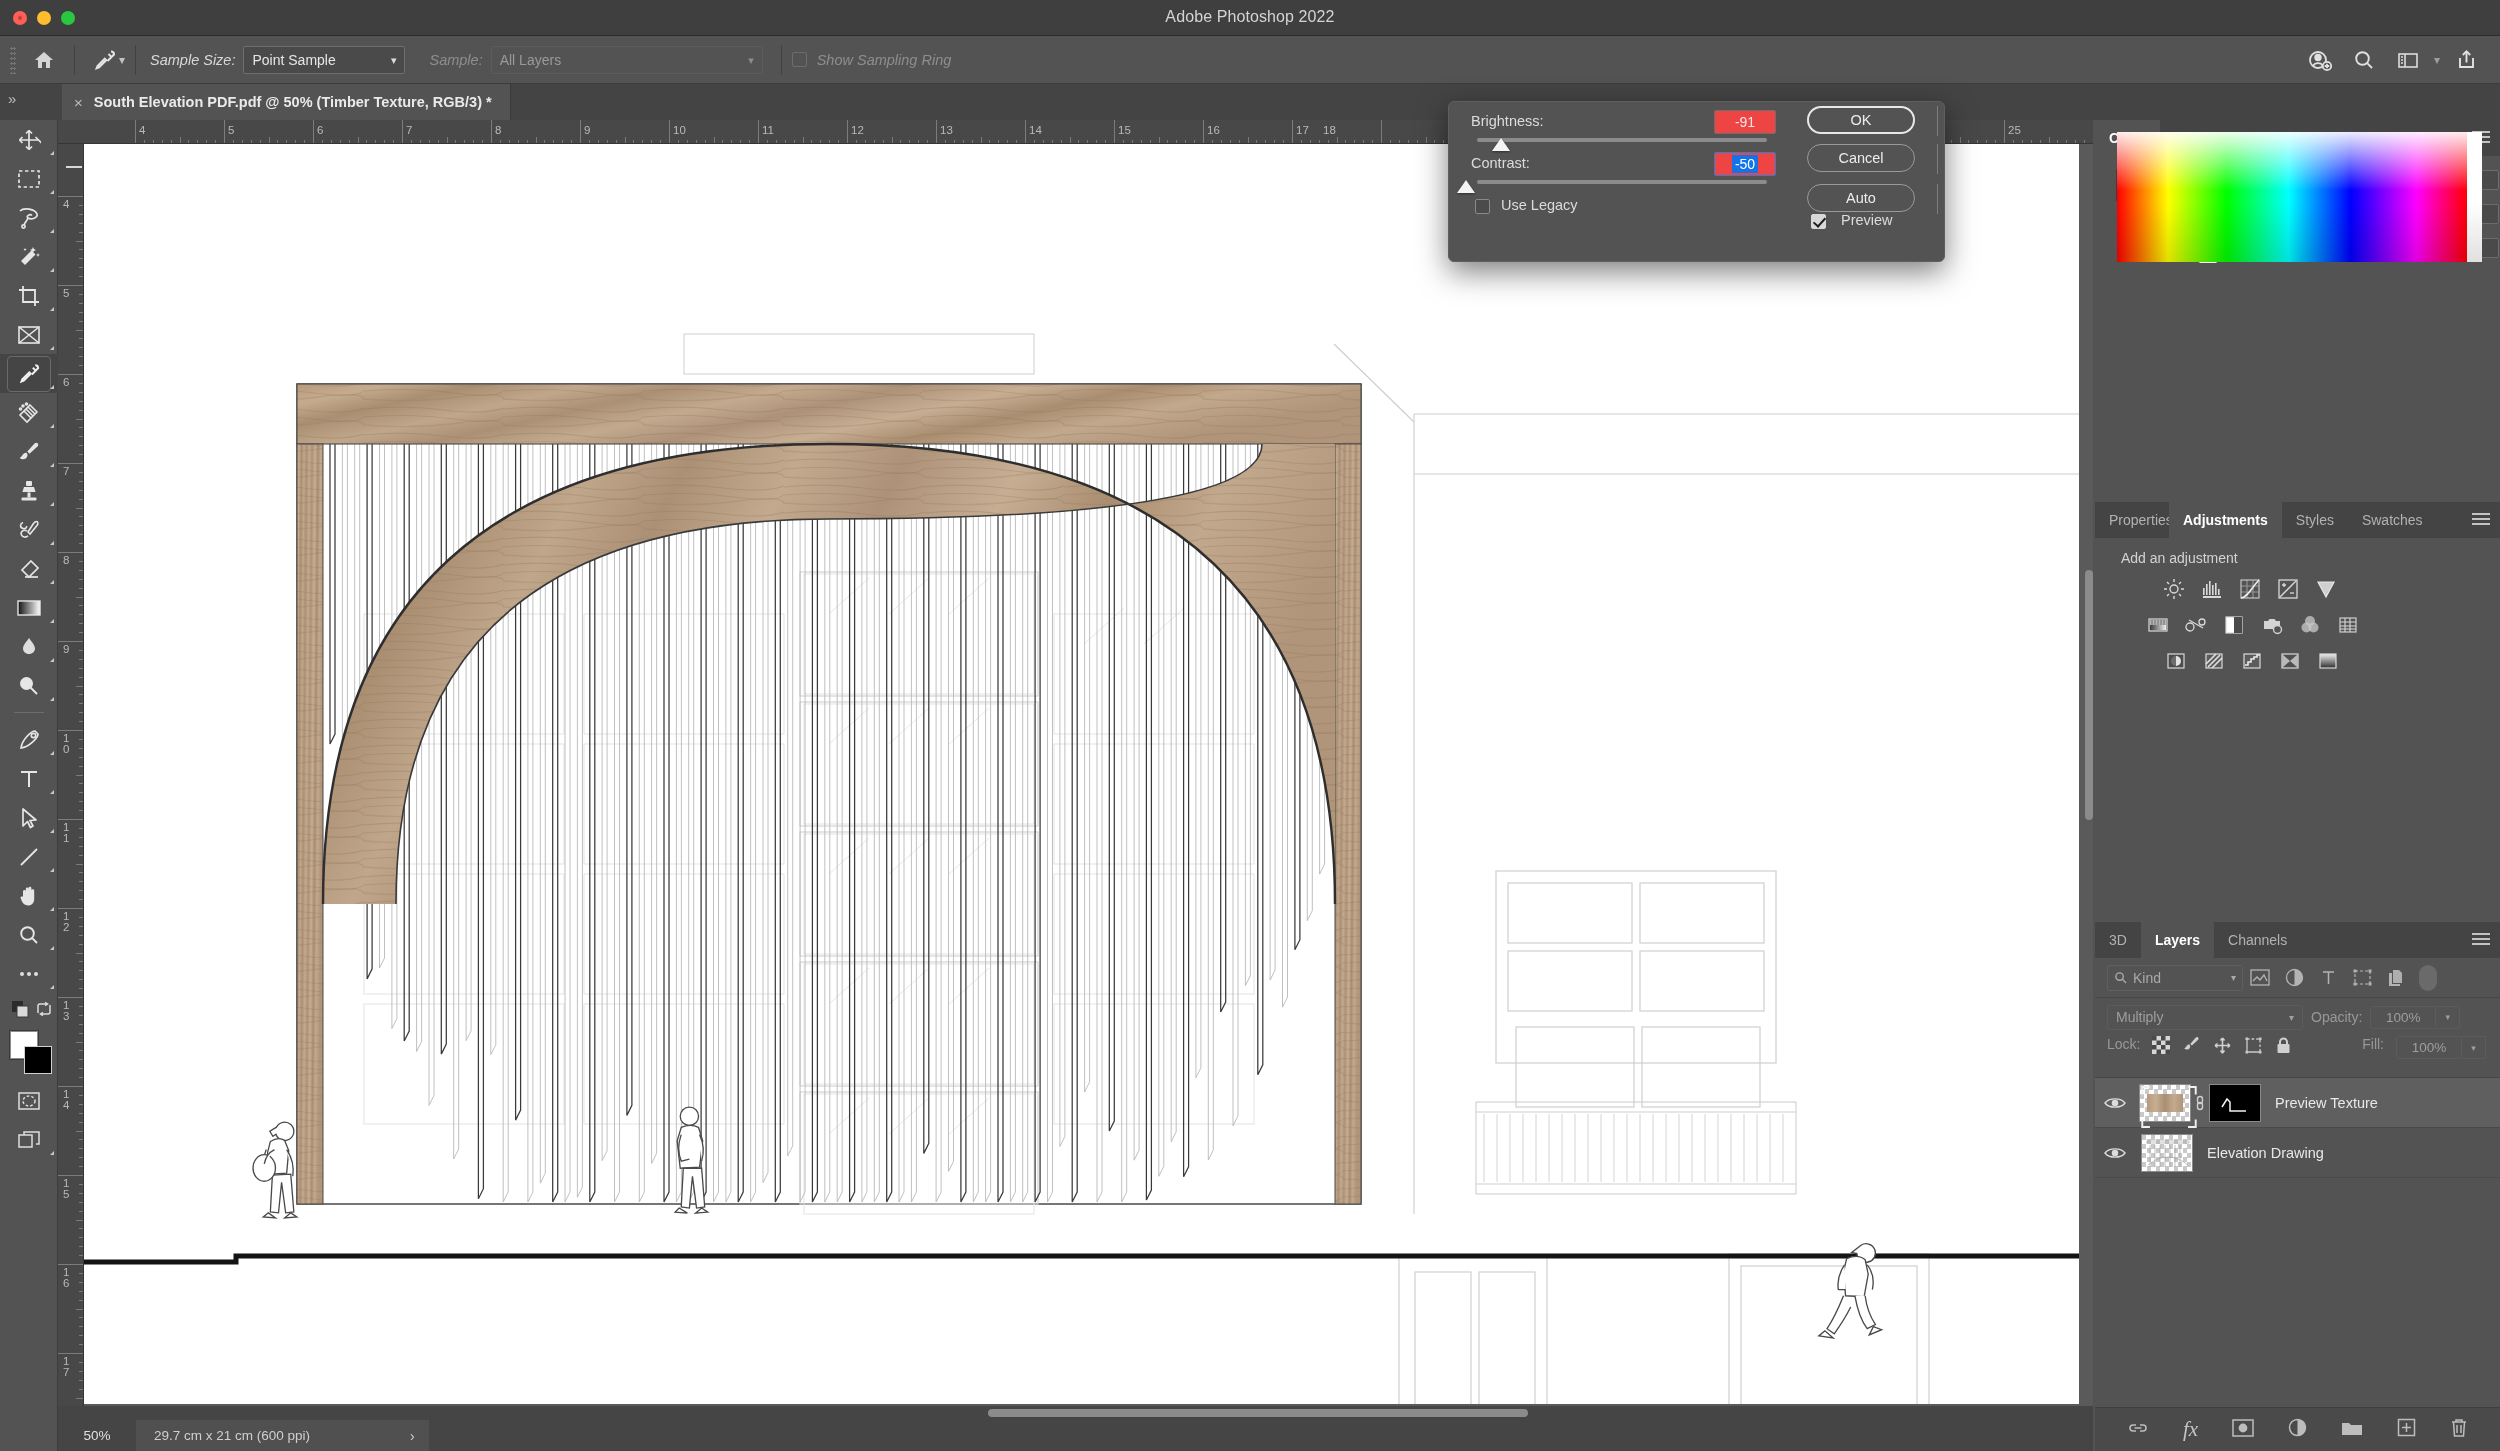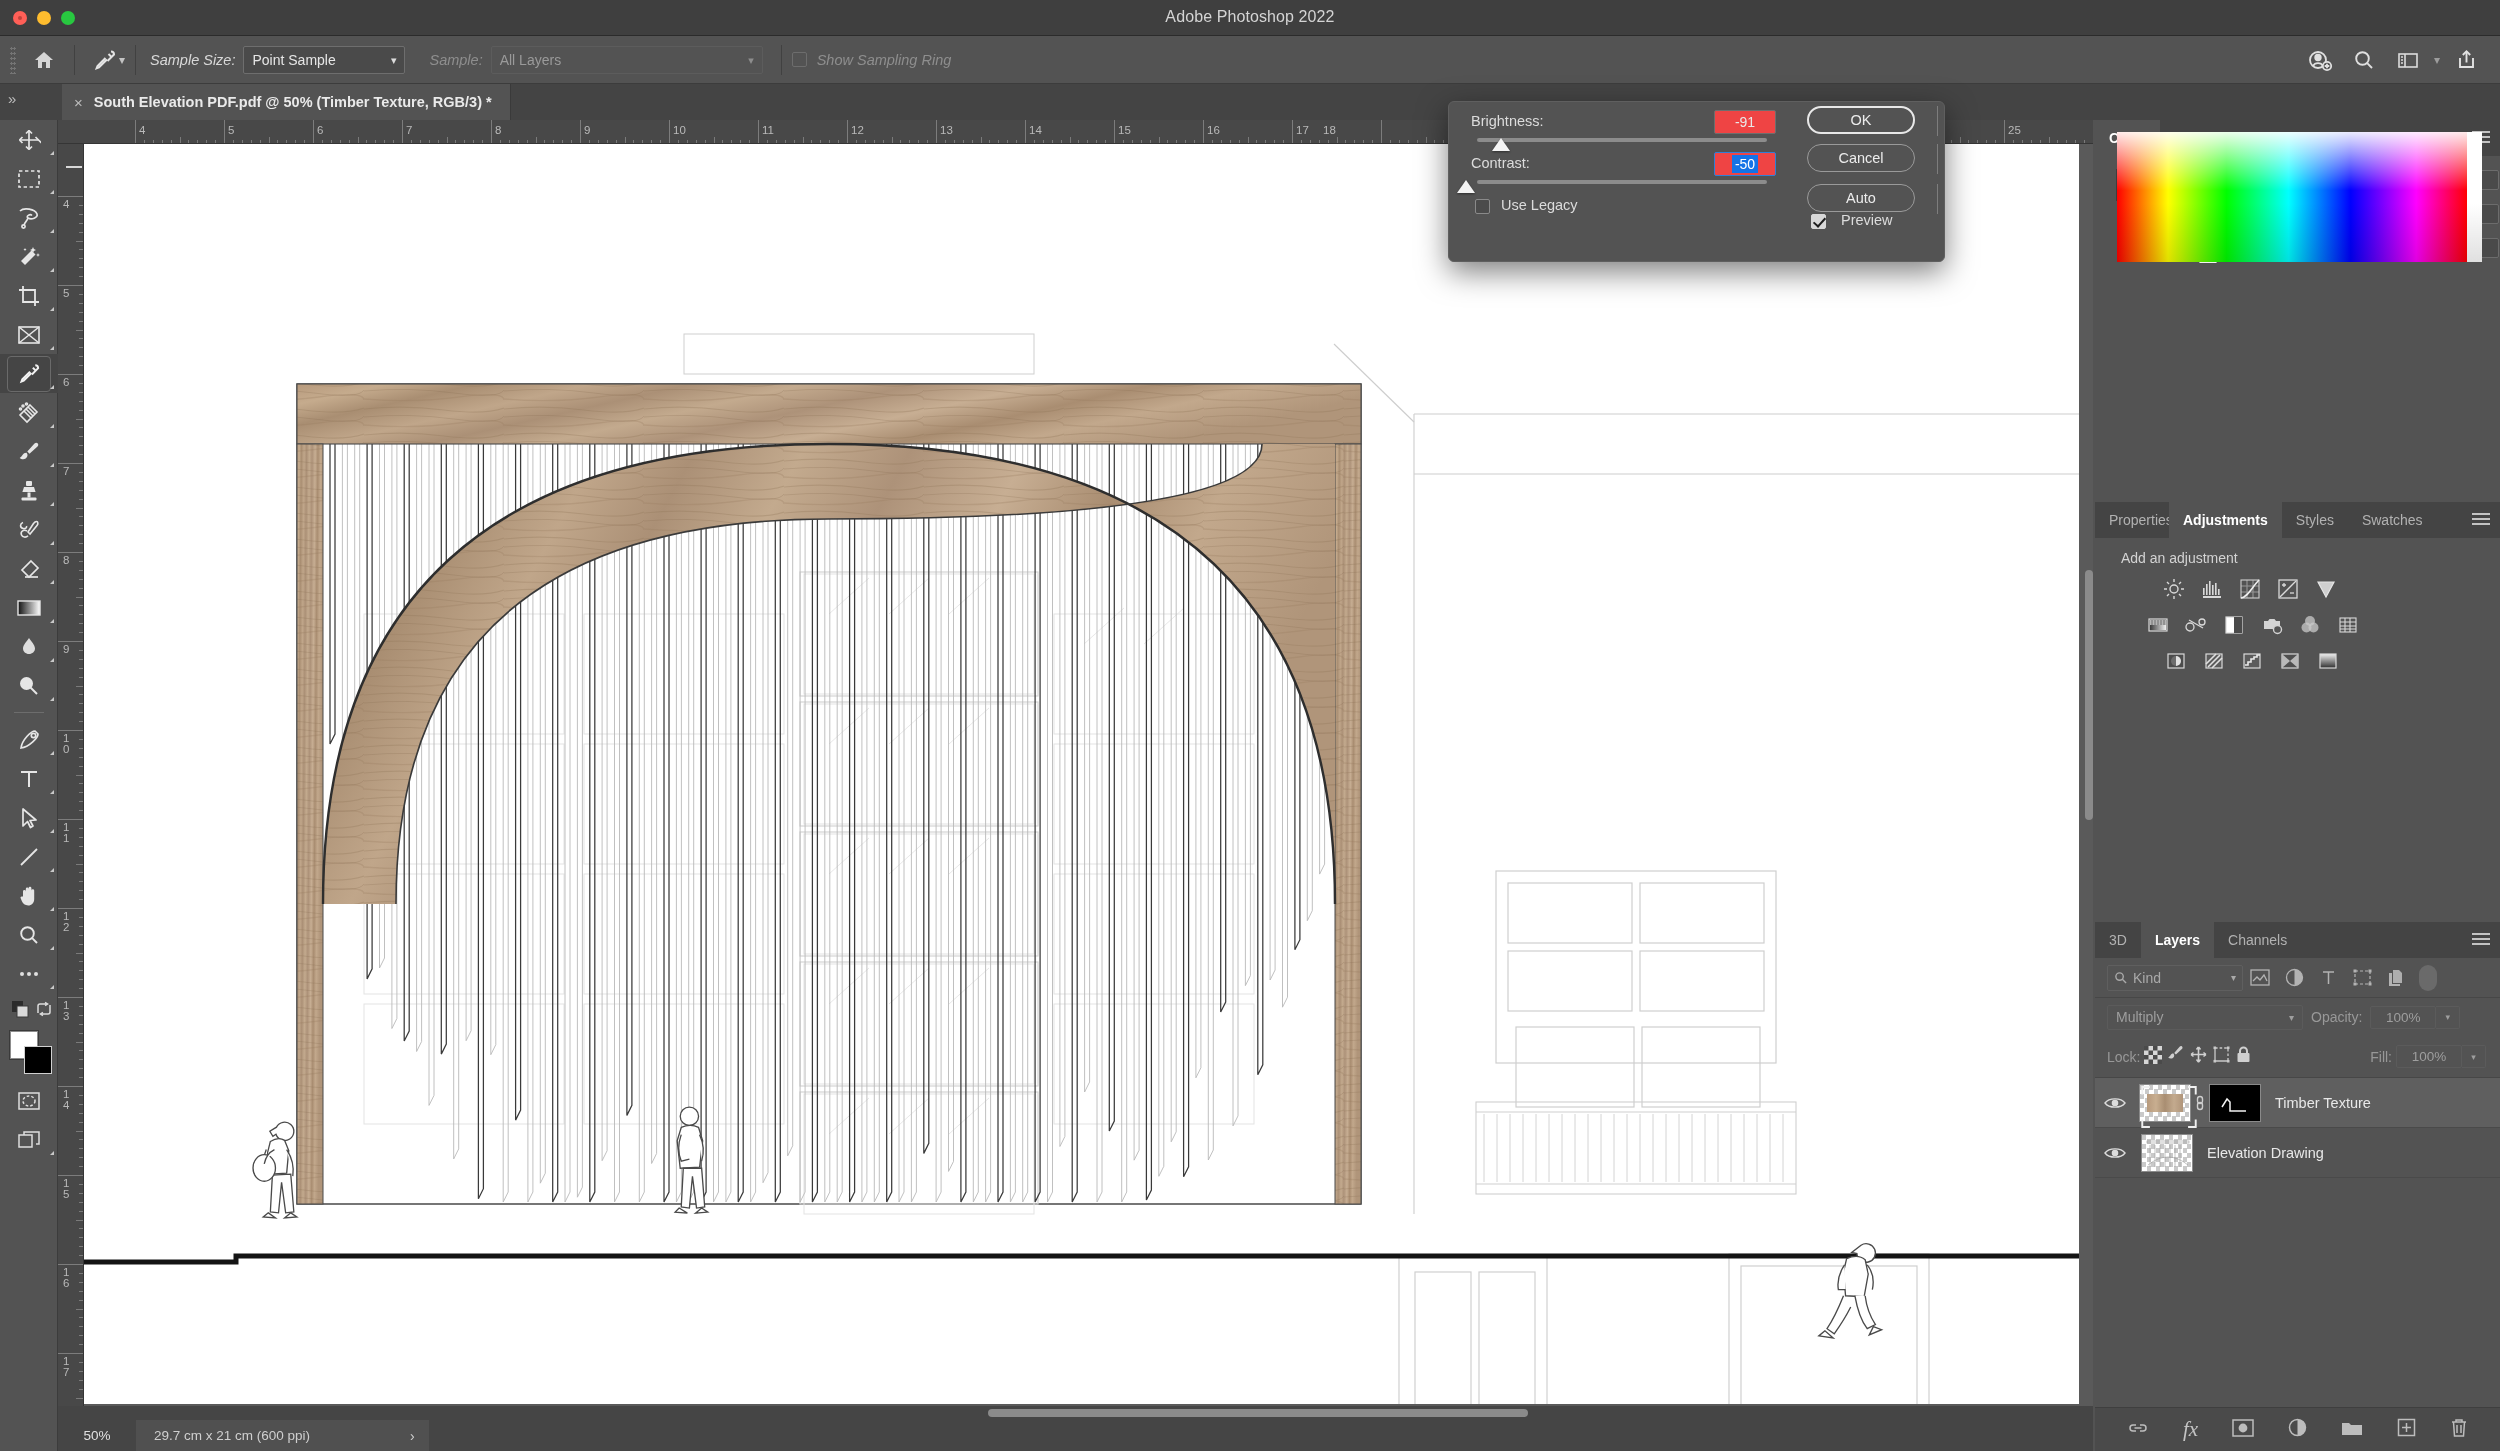--- a/index.html
+++ b/index.html
@@ -139,21 +139,21 @@
   .lp-fic { width:34px; height:28px; display:flex; align-items:center; justify-content:center; }
   .lp-toggle { width:18px; height:26px; border-radius:9px; background:#6a6a6a; margin-left:6px; }
   .lp-blend { height:38px; display:flex; align-items:center; padding:0 12px; gap:8px; }
   .blendsel { width:196px; height:25px; border:1px solid #5b5b5b; border-radius:2px;
     color:#9e9e9e; font-size:14px; display:flex; align-items:center; padding:0 8px; position:relative; }
   .lbl-dim { font-size:14px; color:#989898; }
   .numbox { width:66px; height:23px; border:1px solid #5b5b5b; border-radius:2px; color:#9e9e9e;
     font-size:13.5px; display:flex; align-items:center; justify-content:center; }
   .stepper { width:24px; height:23px; border:1px solid #5b5b5b; border-left:none; border-radius:0 2px 2px 0;
     display:flex; align-items:center; justify-content:center; }
-  .lp-lock { height:42px; display:flex; align-items:center; padding:0 12px; gap:4px;
+  .lp-lock { height:42px; display:flex; align-items:flex-start; padding:0 12px; gap:12px;
     border-bottom:1px solid #474747; }
 
   .layerRow { height:50px; display:flex; align-items:center; border-bottom:1px solid #4a4a4a;
     position:relative; }
   .layerRow.sel { background:#5f5f5f; }
   .eye { width:40px; display:flex; align-items:center; justify-content:center; }
   .thumbBox { width:52px; height:38px; border:1px solid #8a8a8a; position:relative; overflow:hidden;
     background:
       repeating-conic-gradient(#ffffff 0% 25%, #c9c9c9 0% 50%) 0 0 / 9px 9px; }
   .thumbMarks { position:absolute; left:2px; top:2px; width:56px; height:42px; pointer-events:none; }
@@ -1597,21 +1597,21 @@
             <g fill="none" stroke="#cfcfcf" stroke-width="1.4">
           <path d="M6 3.5a2.5 2.5 0 0 1 2.5 2.5v2A2.5 2.5 0 0 1 6 10.5 2.5 2.5 0 0 1 3.5 8V6A2.5 2.5 0 0 1 6 3.5z"></path>
           <path d="M6 9.5A2.5 2.5 0 0 1 8.5 12v2A2.5 2.5 0 0 1 6 16.5 2.5 2.5 0 0 1 3.5 14v-2A2.5 2.5 0 0 1 6 9.5z"></path>
             </g>
           </svg>
         </span>
       <span class="maskThumb">
         <svg width="50" height="36" viewBox="0 0 50 36">
             <path d="M12 22 L17 14 L20 17 L20 26 L36 26" fill="none" stroke="#f4f4f4" stroke-width="1.5"></path>
           </svg></span>
-      <span class="layerName">Timber Texture</span>
+      <span class="layerName">Preview Texture</span>
     </div>
 
     <div class="layerRow">
       <span class="eye">
         <svg width="22" height="14" viewBox="0 0 22 14">
             <g fill="none" stroke="#dcdcdc" stroke-width="1.4">
           <path d="M1 7 C5 1.5 17 1.5 21 7 C17 12.5 5 12.5 1 7Z"></path>
               <circle cx="11" cy="7" r="2.6" fill="#dcdcdc"></circle>
             </g>
           </svg>

